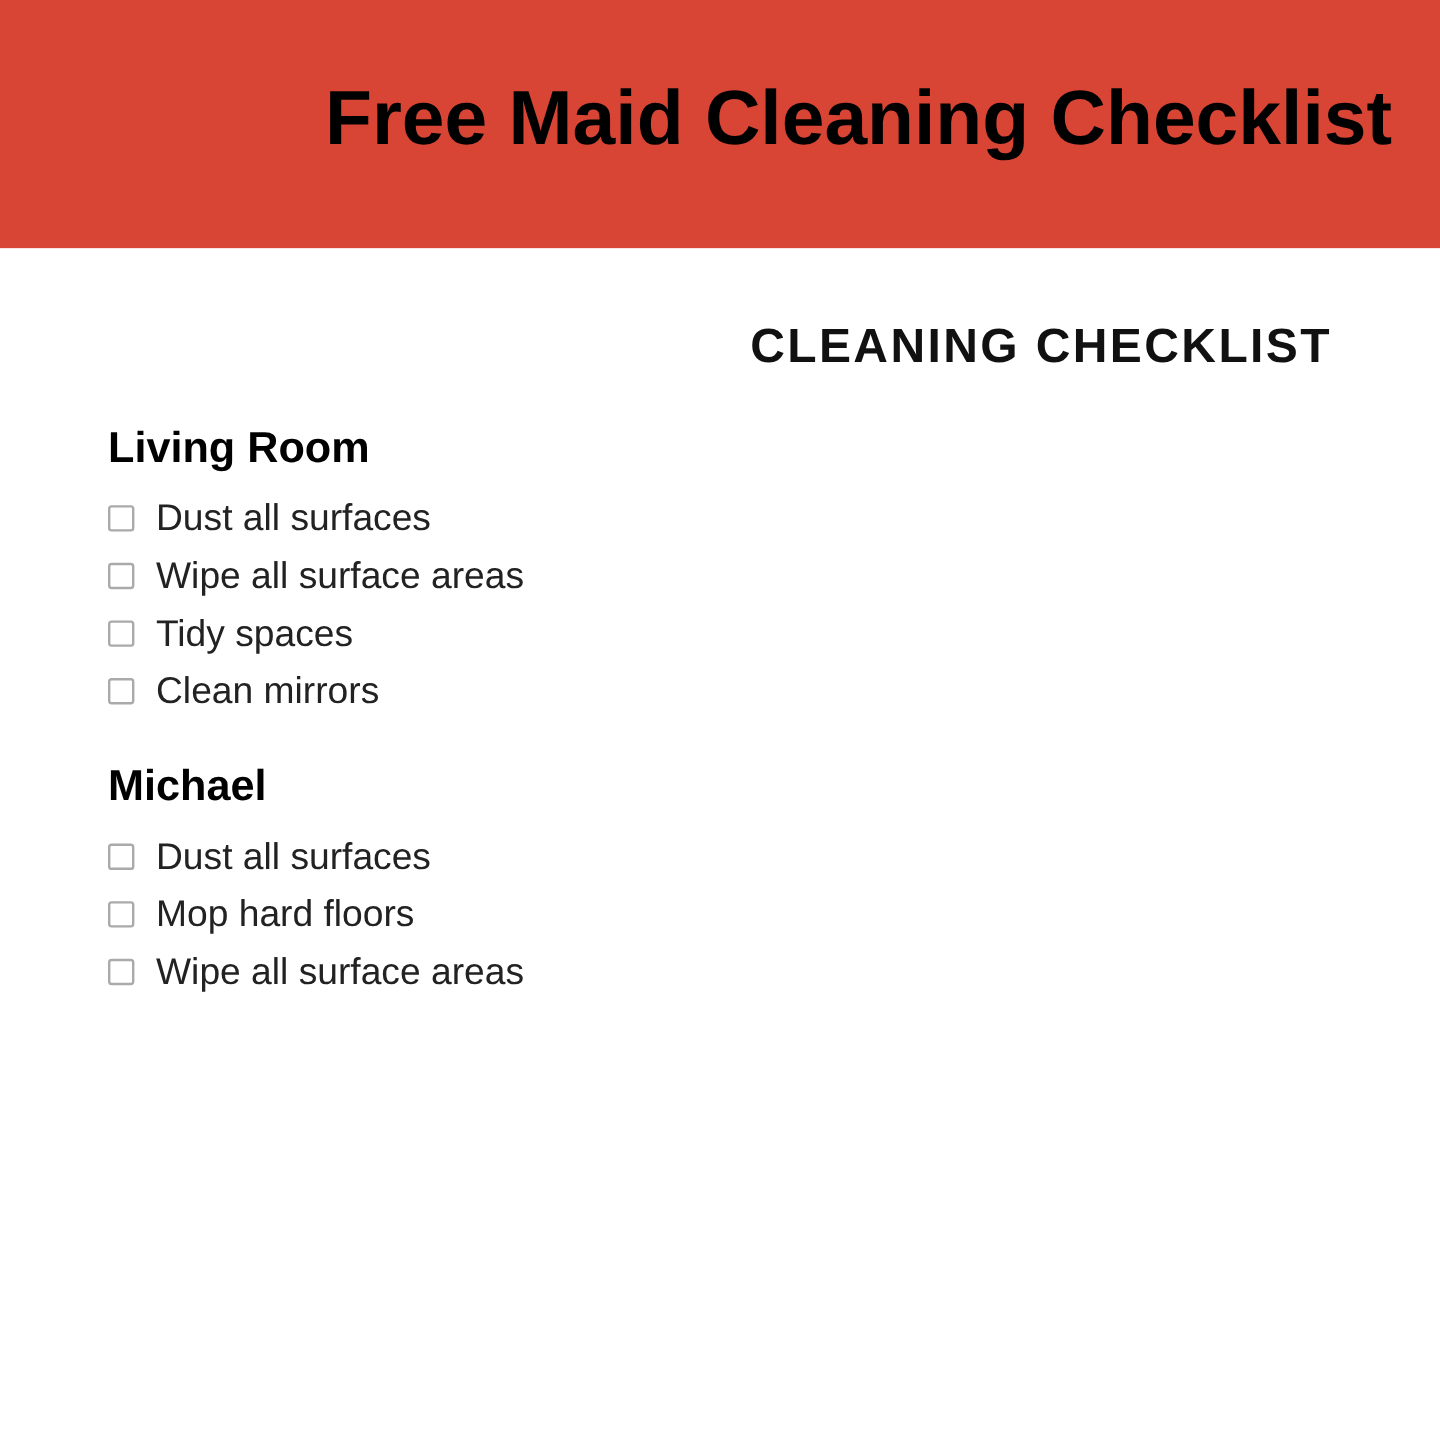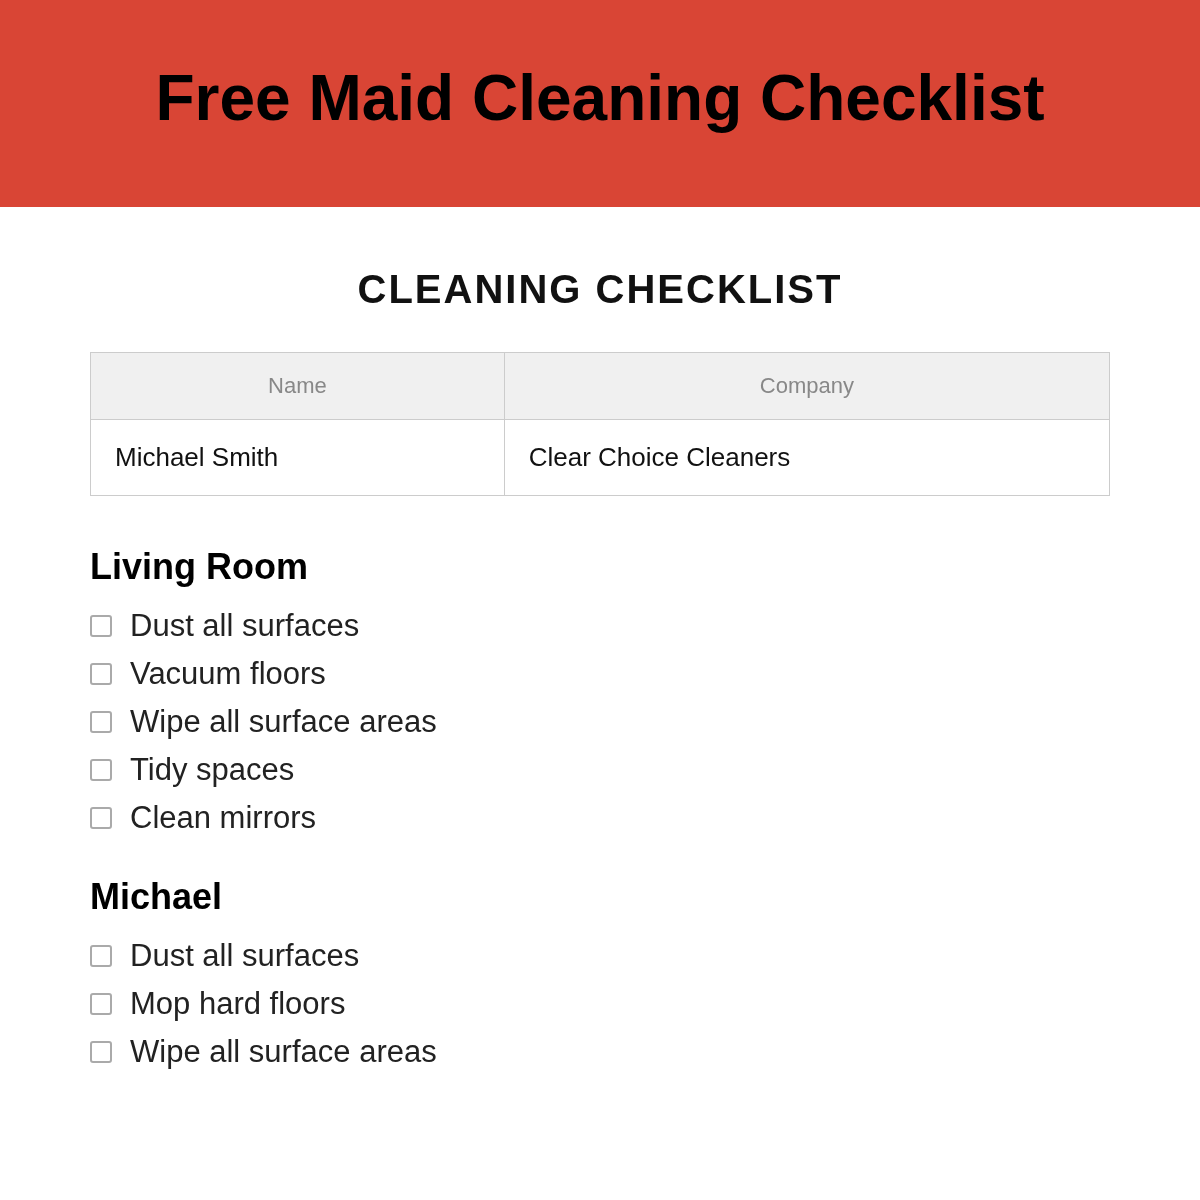--- a/index.html
+++ b/index.html
@@ -30,21 +30,21 @@
     }
 
     .main-content {
       padding: 60px 90px 60px;
       background: #ffffff;
     }
 
     .section-title {
       font-size: 40px;
       font-weight: 800;
-      text-align: center;
+      text-align: right;
       letter-spacing: 2px;
       color: #111111;
       margin-bottom: 40px;
       text-transform: uppercase;
     }
 
     .info-table {
       width: 100%;
       border-collapse: collapse;
       margin-bottom: 50px;
@@ -101,53 +101,35 @@
     }
 
     .checklist-label {
       font-size: 31px;
       color: #222222;
     }
   </style>
 </head>
 <body>
 
-<div class="header" style="background-color: #d94535;">
+<div class="header" style="background-color: #d94535; text-align: right;">
   <h1 class="header-title">Free Maid Cleaning Checklist</h1>
 </div>
 
 <div class="main-content">
 
   <h2 class="section-title">CLEANING CHECKLIST</h2>
 
-  <table class="info-table">
-    <thead>
-      <tr>
-        <th>Name</th>
-        <th>Company</th>
-      </tr>
-    </thead>
-    <tbody>
-      <tr>
-        <td>Michael Smith</td>
-        <td>Clear Choice Cleaners</td>
-      </tr>
-    </tbody>
-  </table>
 
   <div class="room-section">
     <h3 class="room-title">Living Room</h3>
     <div>
       <div class="checklist-item">
         <div class="checkbox"></div>
         <span class="checklist-label">Dust all surfaces</span>
-      </div>
-      <div class="checklist-item">
-        <div class="checkbox"></div>
-        <span class="checklist-label">Vacuum floors</span>
       </div>
       <div class="checklist-item">
         <div class="checkbox"></div>
         <span class="checklist-label">Wipe all surface areas</span>
       </div>
       <div class="checklist-item">
         <div class="checkbox"></div>
         <span class="checklist-label">Tidy spaces</span>
       </div>
       <div class="checklist-item">

